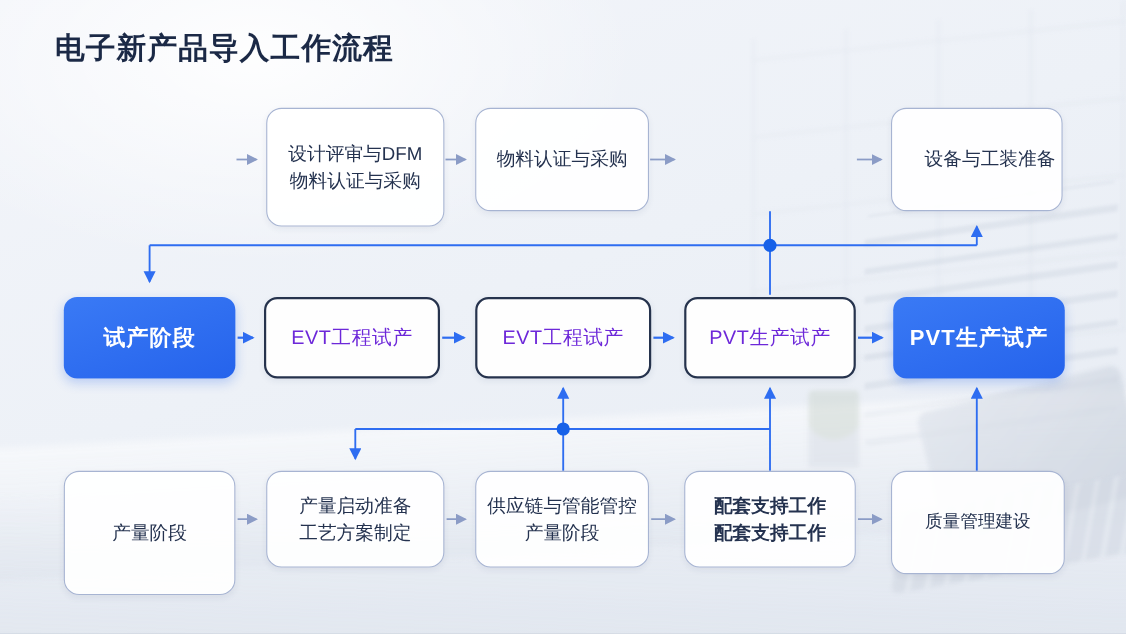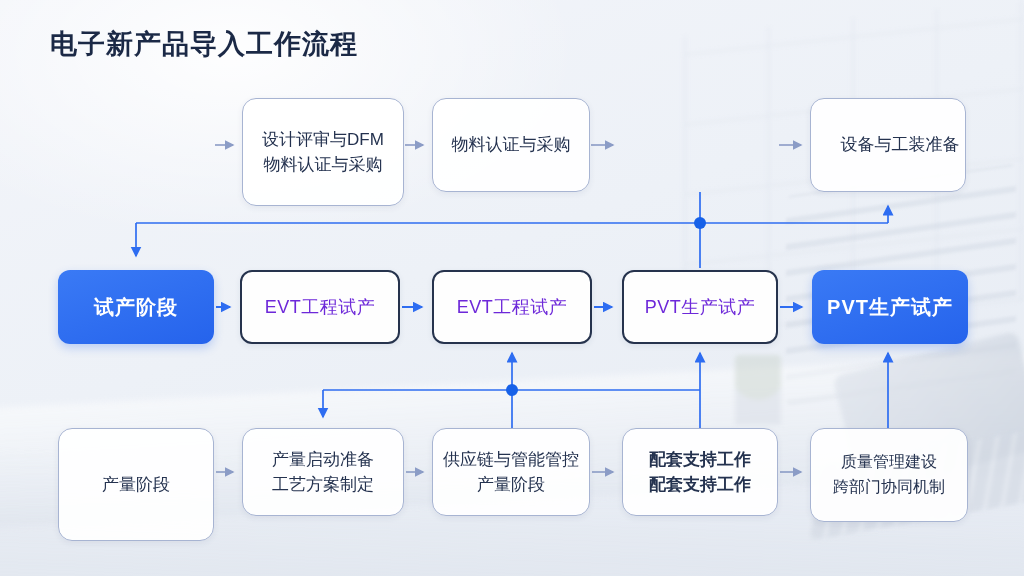--- a/index.html
+++ b/index.html
@@ -159,16 +159,15 @@
   <div class="box soft" style="left:432px;top:428px;width:158px;height:88px;">
     <span class="ln">供应链与管能管控</span>
     <span class="ln">产量阶段</span>
   </div>
   <div class="box soft" style="left:622px;top:428px;width:156px;height:88px;font-weight:bold;">
     <span class="ln">配套支持工作</span>
     <span class="ln">配套支持工作</span>
   </div>
   <div class="box soft small" style="left:810px;top:428px;width:158px;height:94px;">
     <span class="ln">质量管理建设</span>
-    <span class="ln">跨部门协同机制</span>
   </div>
 
 </div>
 
 </body></html>

